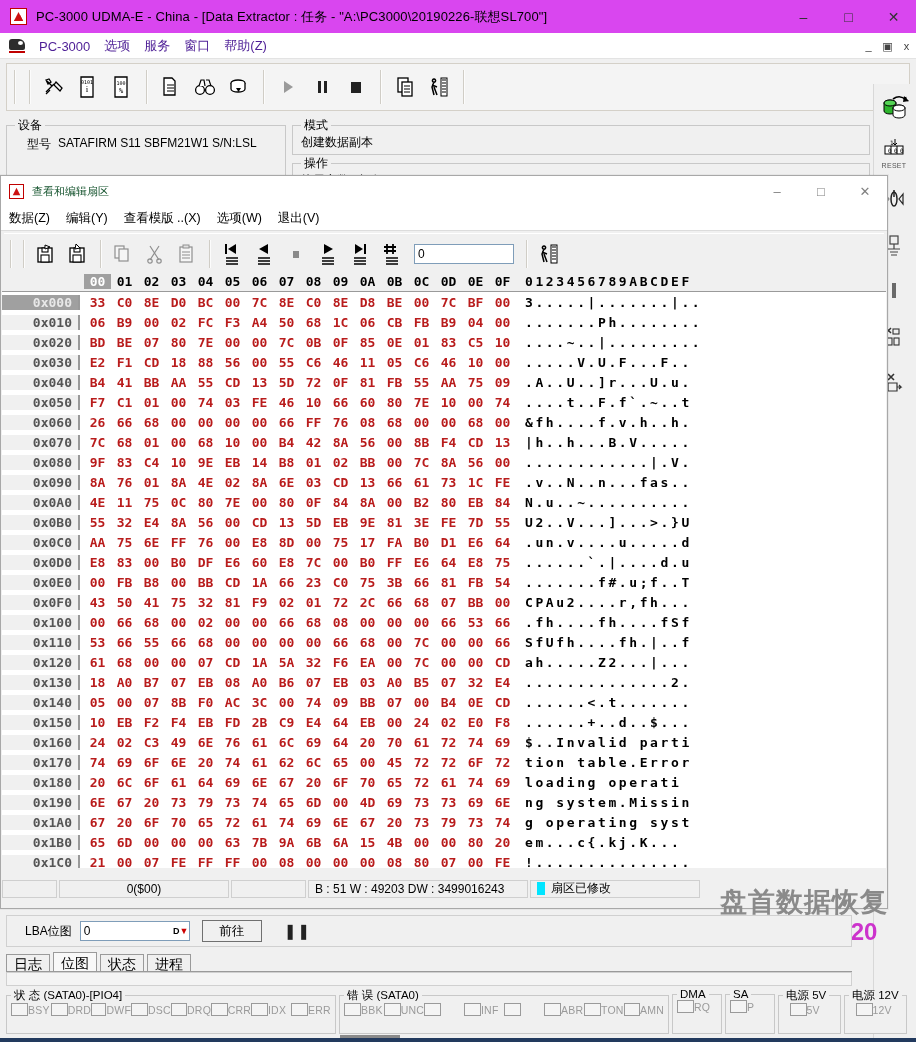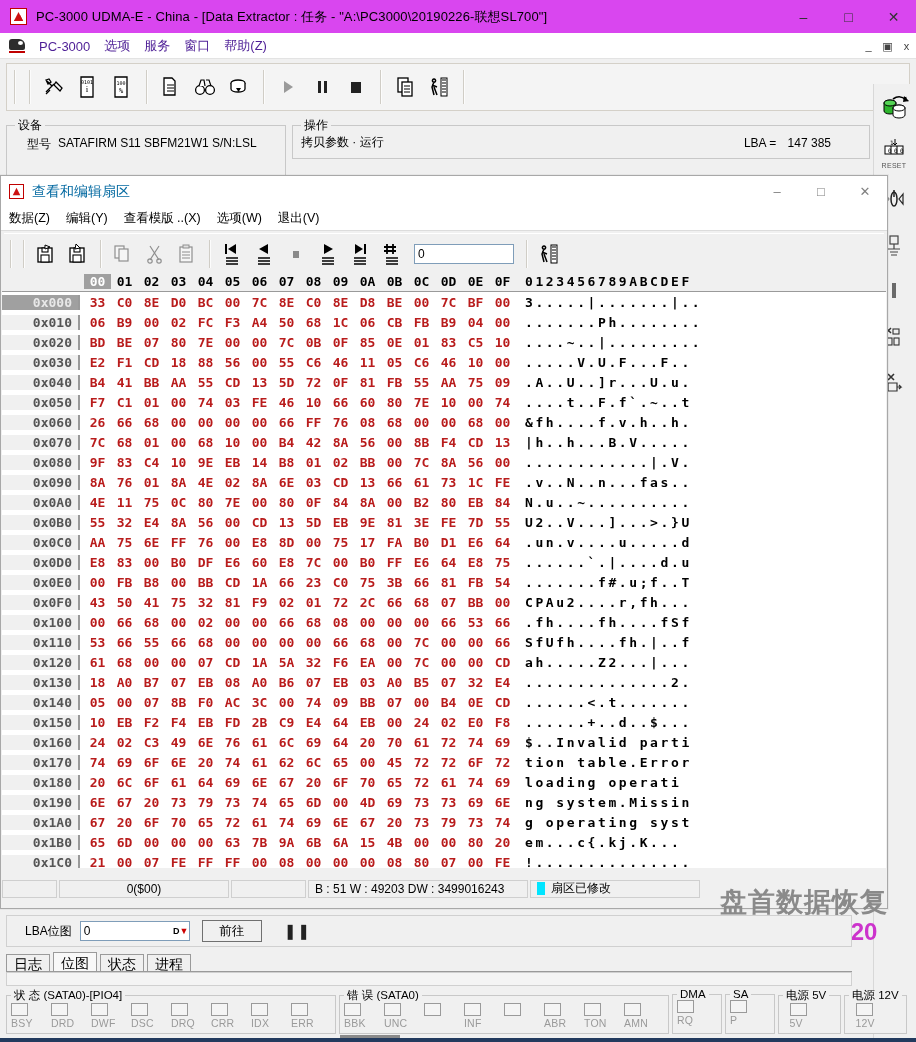--- a/index.html
+++ b/index.html
@@ -79,21 +79,21 @@
   
   #hex-window{
     position:absolute;left:0;top:175px;width:888px;height:734px;
     background:#f0f0f0;border:1px solid #a8a8a8;box-sizing:border-box;
     box-shadow:0 0 0 1px rgba(0,0,0,.04);
   }
   .hx-title{height:31px;background:#fff;display:flex;align-items:center;}
   .hx-icon{width:15px;height:15px;margin-left:8px;margin-right:8px;border:1px solid #c00000;position:relative;box-sizing:border-box;background:#fff;}
   .hx-icon:before{content:"";position:absolute;left:2px;top:2px;width:9px;height:9px;background:#cc1111;
     clip-path:polygon(50% 8%,92% 92%,8% 92%);}
-  .hx-titletext{font-size:14px;color:#0369a1;text-align:right;}
+  .hx-titletext{font-size:11px;color:#14532d;text-align:right;}
   .hx-tbtns{margin-left:auto;display:flex;}
   .hx-tbtn{width:44px;height:31px;display:flex;align-items:center;justify-content:center;color:#808080;font-size:13px;}
   .hx-menubar{height:23px;background:#fff;display:flex;align-items:center;border-bottom:1px solid #dcdcdc;}
   .hx-menu{padding:2px 8px;font-size:12.5px;}
 
   .hx-toolbar{height:40px;margin:2px 3px 0 3px;border-top:1px solid #fff;background:#f0f0f0;display:flex;align-items:center;}
   .hx-toolbar .tbsep{height:28px;margin:0 6px;}
   .hx-tb-btn{width:28px;height:30px;display:flex;align-items:center;justify-content:center;margin:0 2px;}
   .hx-offset-input{
     width:100px;height:20px;border:1px solid #7f9db9;background:#fff;font-size:12px;
@@ -162,21 +162,21 @@
     padding:1px 7px 0 7px;margin-right:3px;box-sizing:border-box;display:flex;align-items:center;}
   .tab.active{background:#f8f8f8;height:21px;}
   .tabstrip-line{position:absolute;left:6px;top:971px;width:846px;height:1px;background:#9a9a9a;}
   .logstrip{position:absolute;left:6px;top:972px;width:846px;height:14px;border:1px solid #d0d0d0;background:#f4f4f4;box-sizing:border-box;}
 
   
   .statusrow{position:absolute;left:6px;top:988px;width:904px;height:50px;display:flex;align-items:flex-start;}
   fieldset.sg{border:1px solid #c8c8c8;margin:0 3px 0 0;padding:0 4px 2px 4px;height:46px;box-sizing:border-box;background:#f0f0f0;}
   fieldset.sg > legend{font-size:11.5px;padding:0 3px;}
   .leds{display:flex;align-items:flex-start;margin-top:0px;}
-  .led{width:40px;display:flex;flex-direction:column;align-items:flex-start;}
+  .led{width:40px;display:flex;flex-direction:row;align-items:flex-start;}
   .led .box{width:17px;height:13px;border:1px solid #9a9a9a;background:#f4f4f4;box-sizing:border-box;}
   .led .nm{font-size:10.5px;color:#9a9a9a;margin-top:1px;letter-spacing:.2px;}
   .sg-status{width:auto;}
   .sg-dma{width:56px;}
   .sg-sa{width:52px;overflow:hidden;}
   .sg-p5{width:100px;}
   .sg-p12{width:100px;}
   .darkbar{position:absolute;left:0;bottom:0;width:916px;height:4px;background:#223a5e;}
   .darkbar .nub{position:absolute;left:340px;top:-3px;width:60px;height:3px;background:#8a8a8a;}
 </style>
@@ -298,20 +298,24 @@
       <div class="dev-row">
         <div class="dev-lbl">型号</div>
         <div>SATAFIRM  S11 SBFM21W1 S/N:LSL</div>
       </div>
       <div class="dev-row" style="margin-top:26px;">
         <div class="dev-lbl">容量</div>
         <div>111.79 GB (234 441 649)</div>
       </div>
     </fieldset>
     <div class="mode-col">
+      <fieldset class="grp mode-box">
+        <legend>模式</legend>
+        <div style="font-size:12px;">创建数据副本</div>
+      </fieldset>
       <fieldset class="grp op-box">
         <legend>操作</legend>
         <div class="op-inner">
           <div>拷贝参数 · 运行</div>
           <div class="op-lba">
             <span>LBA =</span>
             <span style="margin-left:8px;">147 385</span>
           </div>
         </div>
       </fieldset>

